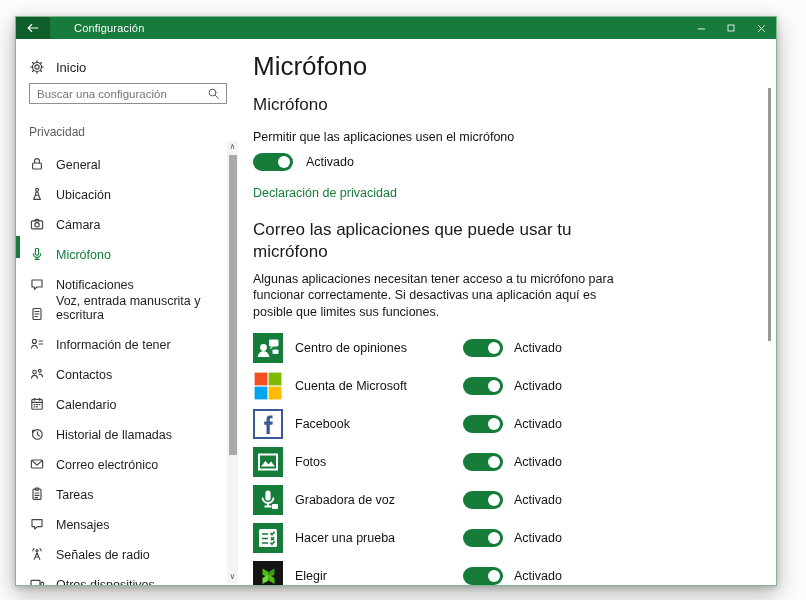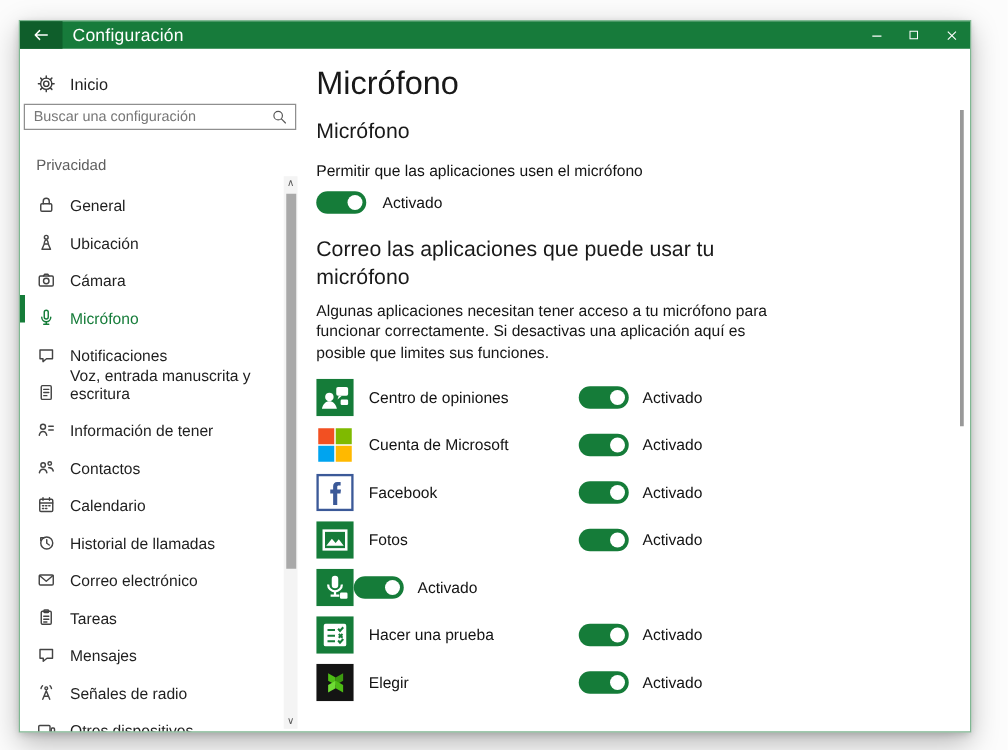--- a/index.html
+++ b/index.html
@@ -15,33 +15,33 @@
     box-shadow:0 8px 22px rgba(0,0,0,.28), 0 2px 6px rgba(0,0,0,.18);
     display:flex;flex-direction:column;box-sizing:border-box;
   }
   
   .titlebar{
     flex:0 0 22px;height:22px;background:var(--titlebar-green,#177b3b);
     display:flex;align-items:center;color:#fff;user-select:none;
   }
   .back-button{width:34px;height:22px;background:var(--back-button-green,#0f5e2b);
     display:flex;align-items:center;justify-content:center;cursor:pointer;}
-  .titlebar-title{font-size:14px;margin-left:8px;letter-spacing:.2px;}
+  .titlebar-title{font-size:11px;margin-left:24px;letter-spacing:.2px;}
   .window-controls{margin-left:auto;display:flex;height:22px;}
   .win-ctrl{width:30px;height:22px;display:flex;align-items:center;justify-content:center;}
   .win-ctrl svg{stroke:#fff;stroke-width:1.1;fill:none;}
   
   .content{flex:1;display:flex;min-height:0;position:relative;}
   
   .sidebar{flex:0 0 224px;width:224px;position:relative;padding-top:10px;
     overflow:hidden;box-sizing:border-box;}
   .home-row{height:26px;display:flex;align-items:flex-end;gap:11px;padding:0 13px;
     font-size:13px;color:#222;}
   .home-row .icon{width:16px;height:16px;color:#3c3c3c;}
-  .search-box{margin:8px 3px 0;height:21px;border:1px solid #8f8f8f;background:#fff;
+  .search-box{margin:8px 13px 0;height:21px;border:1px solid #8f8f8f;background:#fff;
     display:flex;align-items:center;box-sizing:border-box;}
   .search-box input{border:none;outline:none;flex:1;min-width:0;font-size:11.5px;
     padding:0 7px;color:#333;background:transparent;
     font-family:"Liberation Sans","DejaVu Sans",sans-serif;}
   .search-box input::placeholder{color:#767676;}
   .search-box .icon{width:13px;height:13px;color:#555;margin-right:6px;flex:0 0 13px;}
   .section-label{margin:21px 13px 3px;font-size:12px;color:#5e5e5e;}
   .nav-list{margin-top:2px;}
   .nav-item{height:30px;display:flex;align-items:flex-end;gap:11px;padding:0 13px;
     font-size:12.5px;color:#1f1f1f;position:relative;cursor:pointer;}
@@ -430,20 +430,21 @@
 
     <div class="main">
       <h1 class="page-title">Micrófono</h1>
 
       <h2 class="section-heading">Micrófono</h2>
       <p class="toggle-label">Permitir que las aplicaciones usen el micrófono</p>
       <div class="toggle-row">
         <div class="toggle"></div>
         <span class="toggle-state">Activado</span>
       </div>
+      <a class="privacy-link">Declaración de privacidad</a>
 
       <h2 class="section-heading apps-heading">Correo las aplicaciones que puede usar tu micrófono</h2>
       <p class="apps-desc">Algunas aplicaciones necesitan tener acceso a tu micrófono para funcionar correctamente. Si desactivas una aplicación aquí es posible que limites sus funciones.</p>
 
       <div class="app-list" id="app-list">
   <div class="app-row">
     <svg class="app-tile" viewBox="0 0 30 30">
               <use href="#feedback-hub-app-icon"></use>
             </svg>
     <span class="app-name">Centro de opiniones</span>
@@ -475,20 +476,21 @@
             </svg>
     <span class="app-name">Fotos</span>
     <div class="toggle"></div>
     <span class="app-state">Activado</span>
   </div>
 
   <div class="app-row">
     <svg class="app-tile" viewBox="0 0 30 30">
               <use href="#voice-recorder-app-icon"></use>
             </svg>
+    <span class="app-name">Grabadora de voz</span>
     <div class="toggle"></div>
     <span class="app-state">Activado</span>
   </div>
 
   <div class="app-row">
     <svg class="app-tile" viewBox="0 0 30 30">
               <use href="#quiz-app-icon"></use>
             </svg>
     <span class="app-name">Hacer una prueba</span>
     <div class="toggle"></div>

